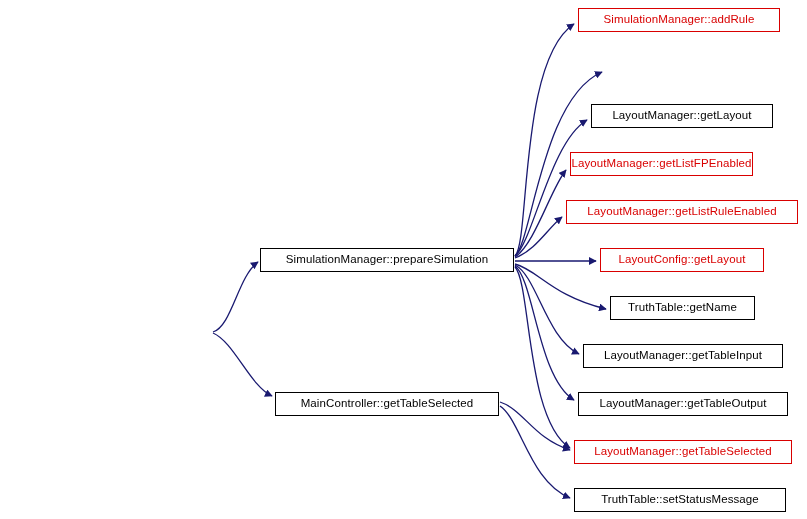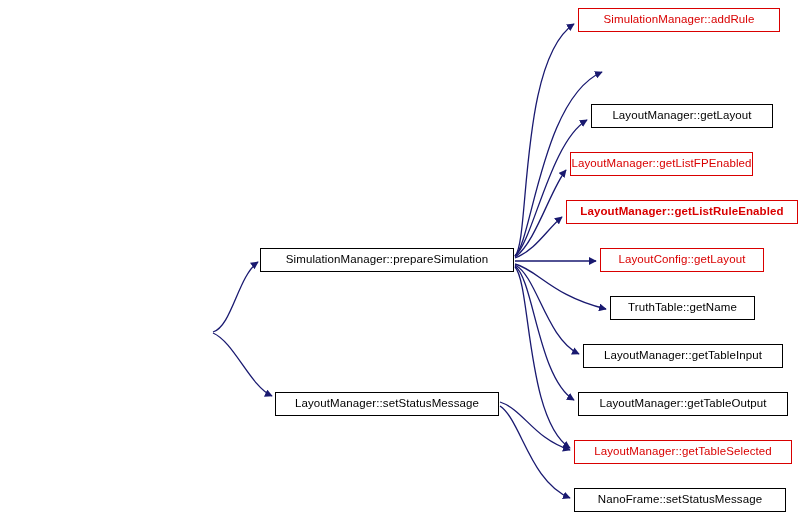--- a/index.html
+++ b/index.html
@@ -83,37 +83,37 @@
       <path d="M 500,406 C 521,420 530,482 570,498"></path>
     </g>
   </svg>
 
 
   <div class="node" style="left:260px; top:248px; width:254px;">
     <span>SimulationManager::prepareSimulation</span>
   </div>
 
   <div class="node" style="left:275px; top:392px; width:224px;">
-    <span>LayoutManager::setStatusMessage</span>
+    <span>MainController::getTableSelected</span>
   </div>
 
   <div class="node red" style="left:578px; top:8px; width:202px;">
     <span>SimulationManager::addRule</span>
   </div>
 
 
   <div class="node" style="left:591px; top:104px; width:182px;">
     <span>LayoutManager::getLayout</span>
   </div>
 
   <div class="node red" style="left:570px; top:152px; width:183px;">
     <span>LayoutManager::getListFPEnabled</span>
   </div>
 
-  <div class="node red" style="left:566px; top:200px; width:232px;font-weight:bold;">
+  <div class="node red" style="left:566px; top:200px; width:232px;">
     <span>LayoutManager::getListRuleEnabled</span>
   </div>
 
   <div class="node red" style="left:600px; top:248px; width:164px;">
     <span>LayoutConfig::getLayout</span>
   </div>
 
   <div class="node" style="left:610px; top:296px; width:145px;">
     <span>TruthTable::getName</span>
   </div>
@@ -124,16 +124,16 @@
 
   <div class="node" style="left:578px; top:392px; width:210px;">
     <span>LayoutManager::getTableOutput</span>
   </div>
 
   <div class="node red" style="left:574px; top:440px; width:218px;">
     <span>LayoutManager::getTableSelected</span>
   </div>
 
   <div class="node" style="left:574px; top:488px; width:212px;">
-    <span>NanoFrame::setStatusMessage</span>
+    <span>TruthTable::setStatusMessage</span>
   </div>
 
 </div>
 
 </body></html>

